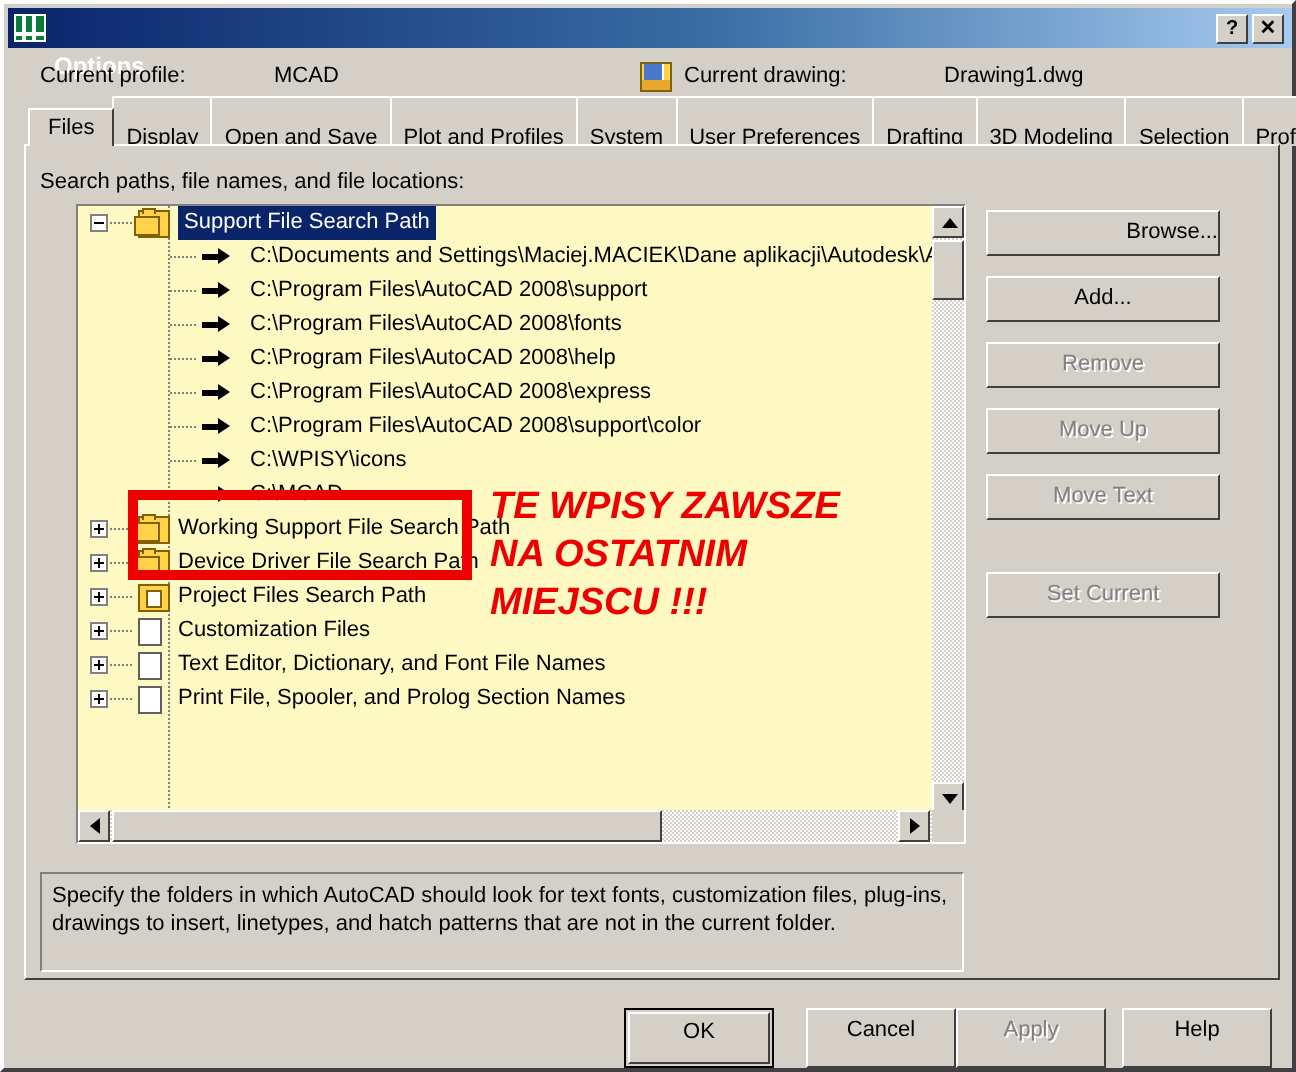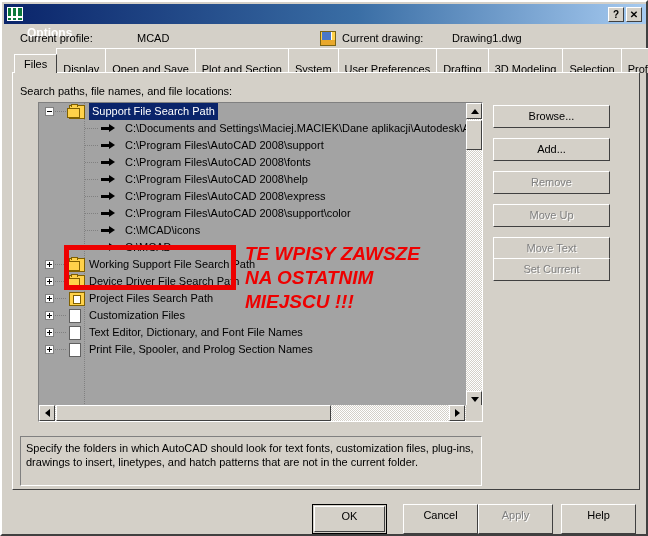--- a/index.html
+++ b/index.html
@@ -49,21 +49,21 @@
     box-sizing:border-box;color:#000;cursor:default;
   }
   
   .profile-row{
     position:absolute;left:0;top:26px;width:648px;height:22px;
   }
   .lbl{position:absolute;font-size:11px;white-space:nowrap;}
   #cp-label{left:18px;top:4px;}
   #cp-value{left:135px;top:4px;}
   #cd-label{left:340px;top:4px;}
-  #cd-value{left:450px;top:4px;}
+  #cd-value{left:470px;top:4px;}
   .dwg-icon{
     position:absolute;left:318px;top:3px;width:16px;height:15px;
     background:#ffd24a;border:1px solid #7a6414;box-sizing:border-box;
   }
   .dwg-icon::before{
     content:"";position:absolute;left:1px;top:0px;width:9px;height:8px;
     background:#4a78c8;border-right:1px solid #ffffff;
   }
   .dwg-icon::after{
     content:"";position:absolute;left:0px;bottom:0px;width:14px;height:5px;
@@ -92,21 +92,21 @@
     position:absolute;left:10px;top:70px;width:628px;height:418px;
     background:#d4d0c8;
     border-top:1px solid #ffffff;border-left:1px solid #ffffff;
     border-right:1px solid #404040;border-bottom:1px solid #404040;
     box-sizing:border-box;
   }
   #panel-hint{position:absolute;left:18px;top:83px;font-size:11px;}
   
   .treebox{
     position:absolute;left:36px;top:100px;width:445px;height:320px;
-    background:#a3a3a3;
+    background:#fef9c3;
     border-top:1px solid #808080;border-left:1px solid #808080;
     border-right:1px solid #ffffff;border-bottom:1px solid #ffffff;
     box-sizing:border-box;overflow:hidden;
   }
   .treebox::after{
     content:"";position:absolute;left:-1px;top:-1px;right:-1px;bottom:-1px;
     border:1px solid #404040;pointer-events:none;
     border-right-color:#d4d0c8;border-bottom-color:#d4d0c8;
     display:none;
   }
@@ -267,21 +267,21 @@
     <div class="lbl" id="cp-value">MCAD</div>
     <div class="dwg-icon"></div>
     <div class="lbl" id="cd-label">Current drawing:</div>
     <div class="lbl" id="cd-value">Drawing1.dwg</div>
   </div>
 
   <div class="tabstrip" id="tabstrip">
       <div class="tab active">Files</div>
       <div class="tab">Display</div>
       <div class="tab">Open and Save</div>
-      <div class="tab">Plot and Section</div>
+      <div class="tab">Plot and Profiles</div>
       <div class="tab">System</div>
       <div class="tab">User Preferences</div>
       <div class="tab">Drafting</div>
       <div class="tab">3D Modeling</div>
       <div class="tab">Selection</div>
       <div class="tab">Profiles</div>
     </div>
 
   <div class="panel"></div>
   <div id="panel-hint">Search paths, file names, and file locations:</div>
@@ -321,21 +321,21 @@
           <div class="txt" style="left: 86px;">C:\Program Files\AutoCAD 2008\express</div>
         </div>
         <div class="row">
           <div class="dots" style="left: 46px; width: 14px;"></div>
           <div class="arrow" style="left: 62px;"></div>
           <div class="txt" style="left: 86px;">C:\Program Files\AutoCAD 2008\support\color</div>
         </div>
         <div class="row">
           <div class="dots" style="left: 46px; width: 14px;"></div>
           <div class="arrow" style="left: 62px;"></div>
-          <div class="txt" style="left: 86px;">C:\MCAD\icons</div>
+          <div class="txt" style="left: 86px;">C:\WPISY\icons</div>
         </div>
         <div class="row">
           <div class="dots" style="left: 46px; width: 14px;"></div>
           <div class="arrow" style="left: 62px;"></div>
           <div class="txt" style="left: 86px;">C:\MCAD</div>
         </div>
         <div class="row">
           <div class="expander plus" style="left: 6px;"></div>
           <div class="dots" style="left: 16px; width: 11px;"></div>
           <div class="ic ic-folders" style="left: 30px;"></div>
@@ -389,26 +389,26 @@
         </div>
       <div class="sbthumb" style="left:17px;top:0;width:275px;height:16px;"></div>
       <div class="sbbtn" style="left:410px;top:0;">
           <i class="ar-rt"></i>
         </div>
     </div>
     <div class="sb-corner"></div>
   </div>
 
   <div id="sidebuttons">
-      <div class="btn sidebtn" style="top: 103px;">Browse...</div>
+      <div class="btn sidebtn" style="top: 103px; text-align: right;">Browse...</div>
       <div class="btn sidebtn" style="top: 136px;">Add...</div>
       <div class="btn sidebtn disabled" style="top: 169px;">Remove</div>
       <div class="btn sidebtn disabled" style="top: 202px;">Move Up</div>
       <div class="btn sidebtn disabled" style="top: 235px;">Move Text</div>
-      <div class="btn sidebtn disabled" style="top: 256px;">Set Current</div>
+      <div class="btn sidebtn disabled" style="top: 284px;">Set Current</div>
     </div>
 
   <div class="descbox">Specify the folders in which AutoCAD should look for text fonts, customization files, plug-ins, drawings to insert, linetypes, and hatch patterns that are not in the current folder.</div>
 
   <div id="bottombuttons">
       <div class="btn botbtn default" style="left: 310px;">
         <div class="inner">OK</div>
       </div>
       <div class="btn botbtn" style="left: 393px; margin-left: 8px;">Cancel</div>
       <div class="btn botbtn disabled" style="left: 476px;">Apply</div>

